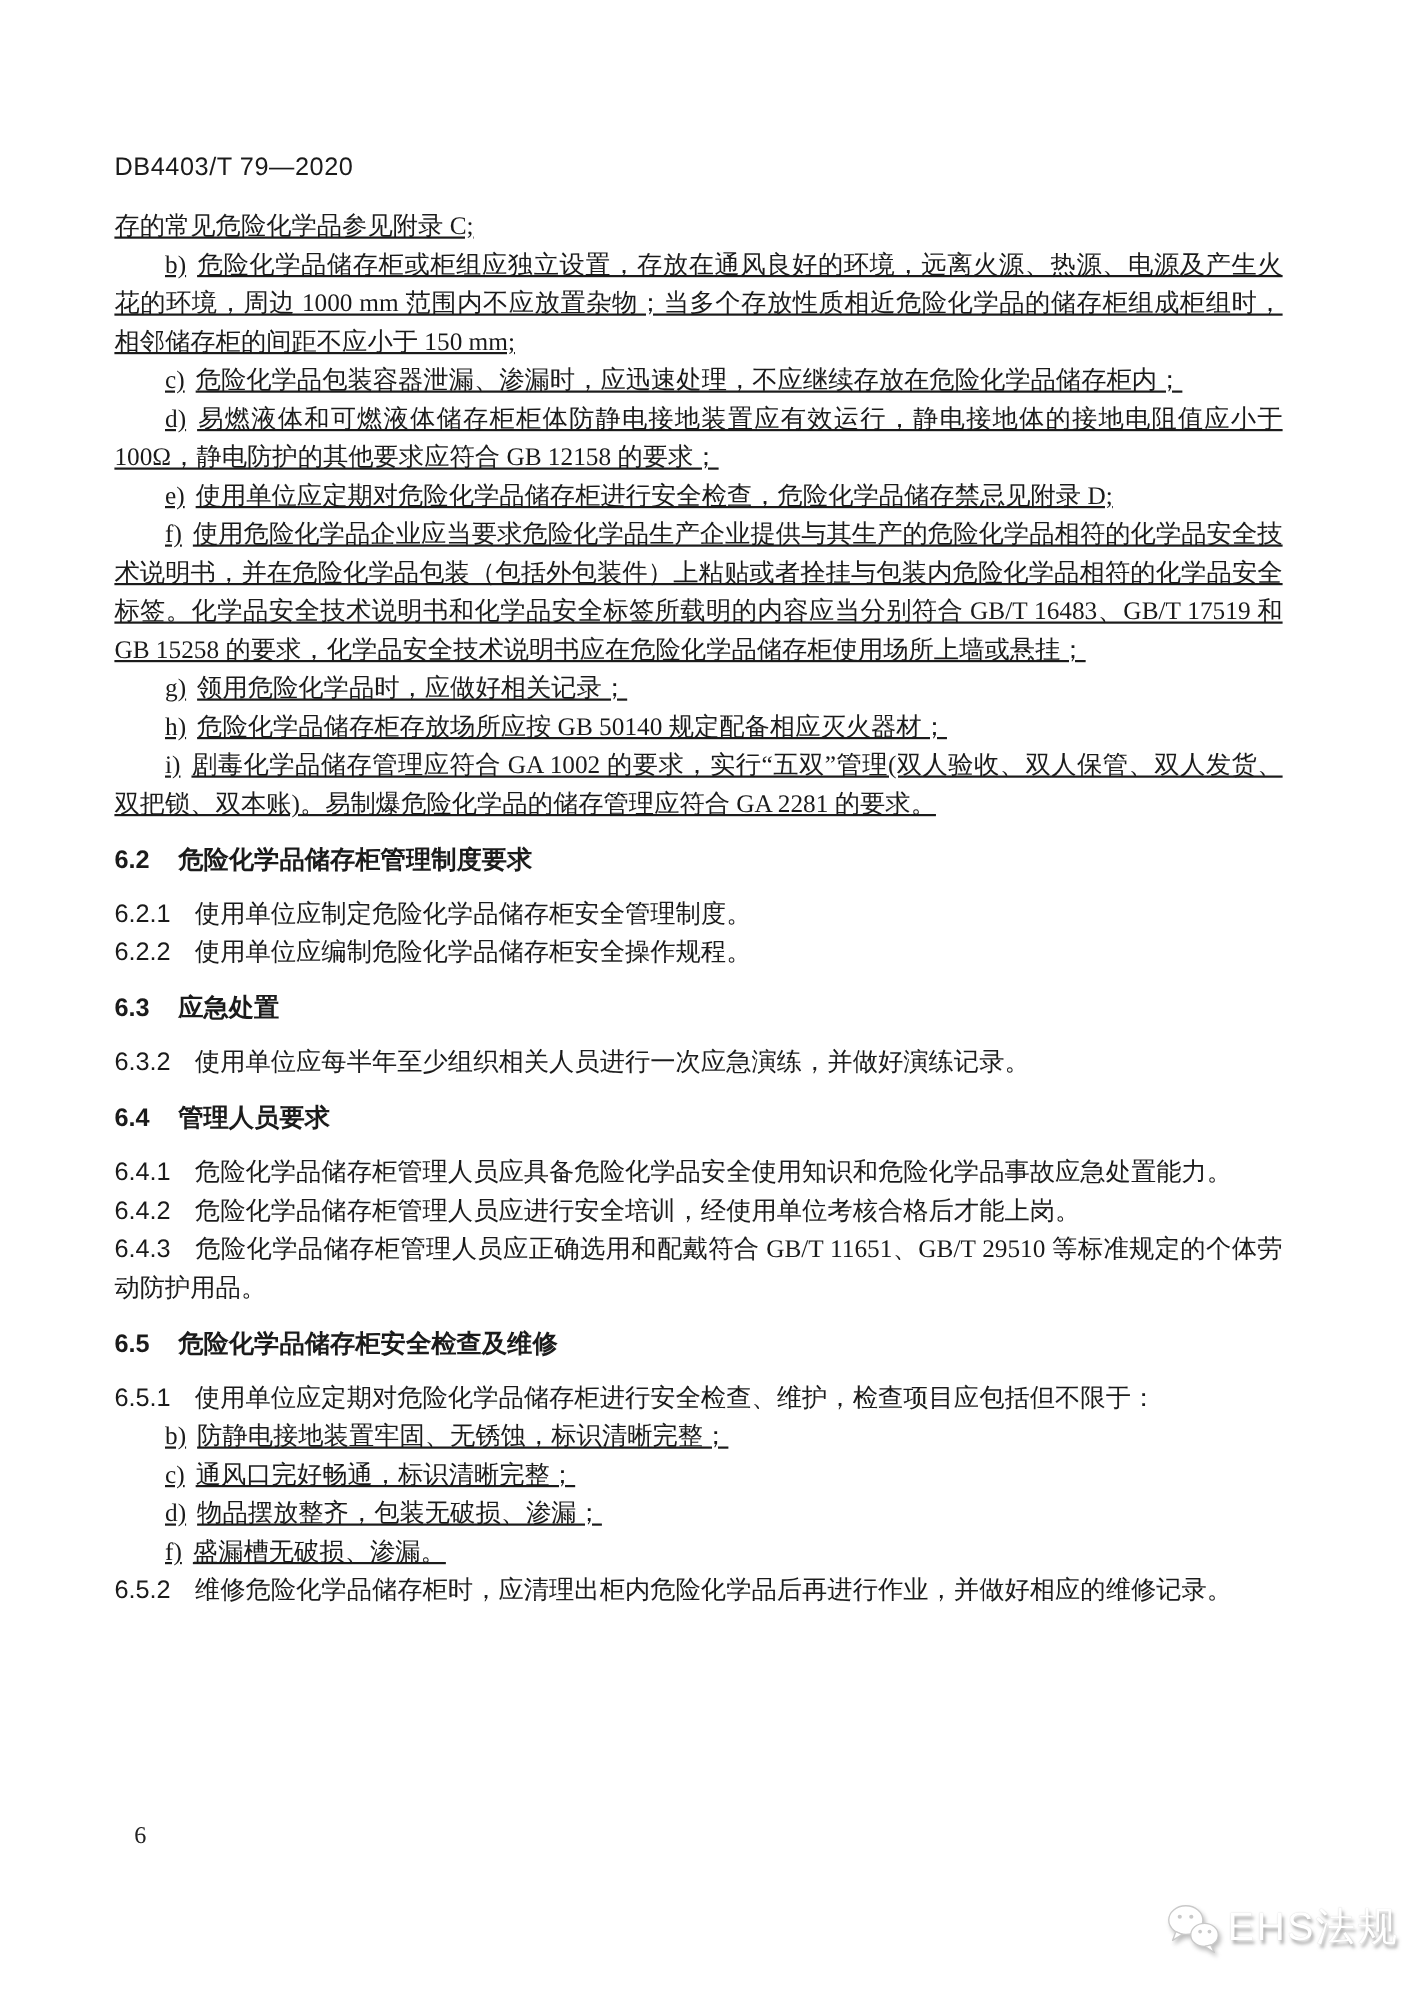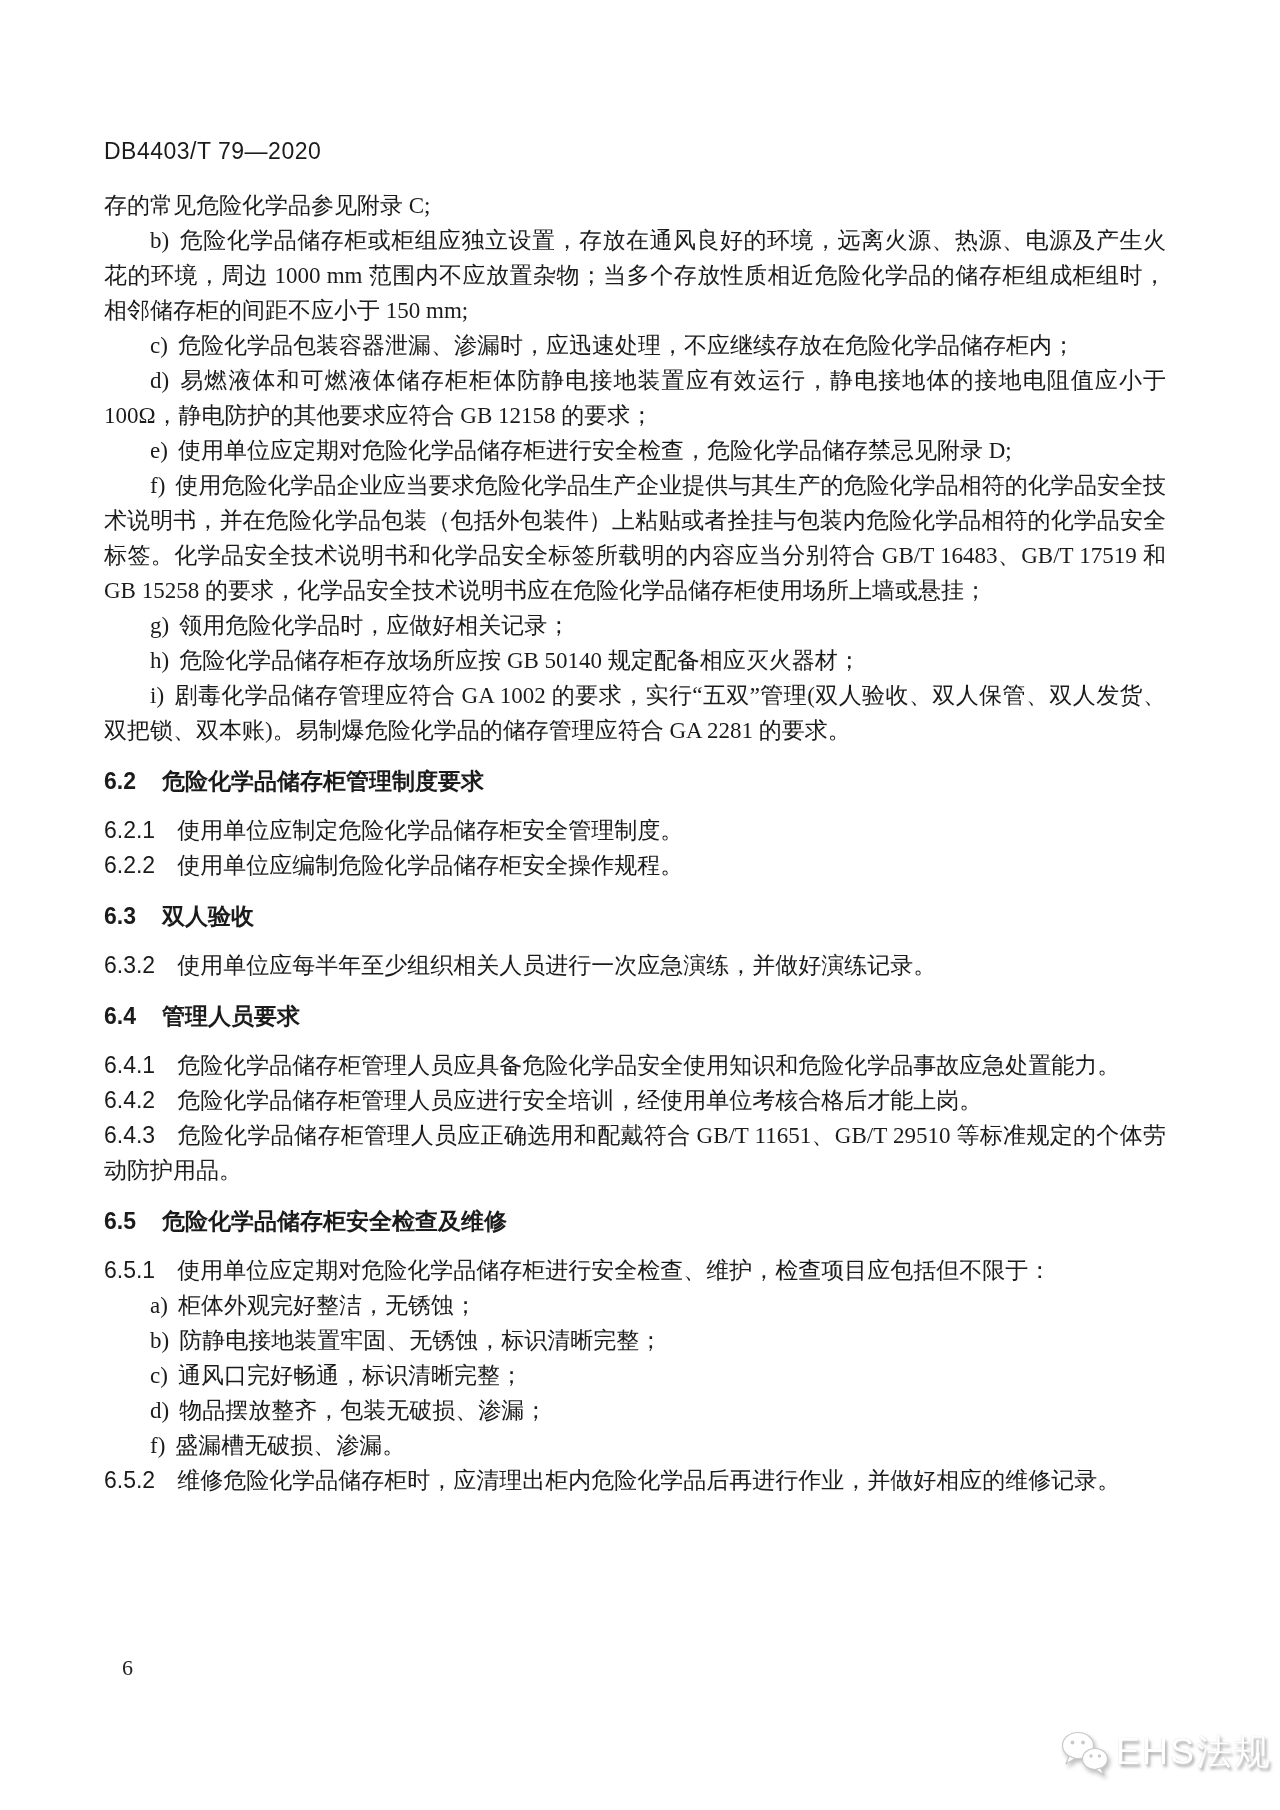--- a/index.html
+++ b/index.html
@@ -26,21 +26,21 @@
   }
 
   .doc-code {
     font-family: "Liberation Sans", "DejaVu Sans", sans-serif;
     font-size: 23px;
     letter-spacing: 0.5px;
     margin: 0 0 19px 0;
     text-align: left;
   }
 
-  p.para { margin: 0; padding: 0; }
+  p.para { margin: 0; padding: 0; text-decoration: underline; }
   p.indent { text-indent: 2em; }
   .marker { margin-right: 10px; }
 
   h2.section-heading {
     font-family: "Liberation Sans", "DejaVu Sans", sans-serif;
     font-size: 23px;
     font-weight: bold;
     margin: 16px 0 14px 0;
     line-height: 35px;
     text-align: left;
@@ -98,31 +98,30 @@
     <p class="para indent"><span class="marker">e)</span><span>使用单位应定期对危险化学品储存柜进行安全检查，危险化学品储存禁忌见附录 D;</span></p>
     <p class="para indent"><span class="marker">f)</span><span>使用危险化学品企业应当要求危险化学品生产企业提供与其生产的危险化学品相符的化学品安全技术说明书，并在危险化学品包装（包括外包装件）上粘贴或者拴挂与包装内危险化学品相符的化学品安全标签。化学品安全技术说明书和化学品安全标签所载明的内容应当分别符合 GB/T 16483、GB/T 17519 和 GB 15258 的要求，化学品安全技术说明书应在危险化学品储存柜使用场所上墙或悬挂；</span></p>
     <p class="para indent"><span class="marker">g)</span><span>领用危险化学品时，应做好相关记录；</span></p>
     <p class="para indent"><span class="marker">h)</span><span>危险化学品储存柜存放场所应按 GB 50140 规定配备相应灭火器材；</span></p>
     <p class="para indent"><span class="marker">i)</span><span>剧毒化学品储存管理应符合 GA 1002 的要求，实行“五双”管理(双人验收、双人保管、双人发货、双把锁、双本账)。易制爆危险化学品的储存管理应符合 GA 2281 的要求。</span></p>
 
     <h2 class="section-heading"><span class="sec-num">6.2</span><span>危险化学品储存柜管理制度要求</span></h2>
     <p class="clause"><span class="clause-num">6.2.1</span><span>使用单位应制定危险化学品储存柜安全管理制度。</span></p>
     <p class="clause"><span class="clause-num">6.2.2</span><span>使用单位应编制危险化学品储存柜安全操作规程。</span></p>
 
-    <h2 class="section-heading"><span class="sec-num">6.3</span><span>双人验收</span></h2>
+    <h2 class="section-heading"><span class="sec-num">6.3</span><span>应急处置</span></h2>
     <p class="clause"><span class="clause-num">6.3.2</span><span>使用单位应每半年至少组织相关人员进行一次应急演练，并做好演练记录。</span></p>
 
     <h2 class="section-heading"><span class="sec-num">6.4</span><span>管理人员要求</span></h2>
     <p class="clause"><span class="clause-num">6.4.1</span><span>危险化学品储存柜管理人员应具备危险化学品安全使用知识和危险化学品事故应急处置能力。</span></p>
     <p class="clause"><span class="clause-num">6.4.2</span><span>危险化学品储存柜管理人员应进行安全培训，经使用单位考核合格后才能上岗。</span></p>
     <p class="clause"><span class="clause-num">6.4.3</span><span>危险化学品储存柜管理人员应正确选用和配戴符合 GB/T 11651、GB/T 29510 等标准规定的个体劳动防护用品。</span></p>
 
     <h2 class="section-heading"><span class="sec-num">6.5</span><span>危险化学品储存柜安全检查及维修</span></h2>
     <p class="clause"><span class="clause-num">6.5.1</span><span>使用单位应定期对危险化学品储存柜进行安全检查、维护，检查项目应包括但不限于：</span></p>
-    <p class="para indent"><span class="marker">a)</span><span>柜体外观完好整洁，无锈蚀；</span></p>
     <p class="para indent"><span class="marker">b)</span><span>防静电接地装置牢固、无锈蚀，标识清晰完整；</span></p>
     <p class="para indent"><span class="marker">c)</span><span>通风口完好畅通，标识清晰完整；</span></p>
     <p class="para indent"><span class="marker">d)</span><span>物品摆放整齐，包装无破损、渗漏；</span></p>
     <p class="para indent"><span class="marker">f)</span><span>盛漏槽无破损、渗漏。</span></p>
     <p class="clause"><span class="clause-num">6.5.2</span><span>维修危险化学品储存柜时，应清理出柜内危险化学品后再进行作业，并做好相应的维修记录。</span></p>
 
   </div>
 
   <div class="page-number">6</div>
 

